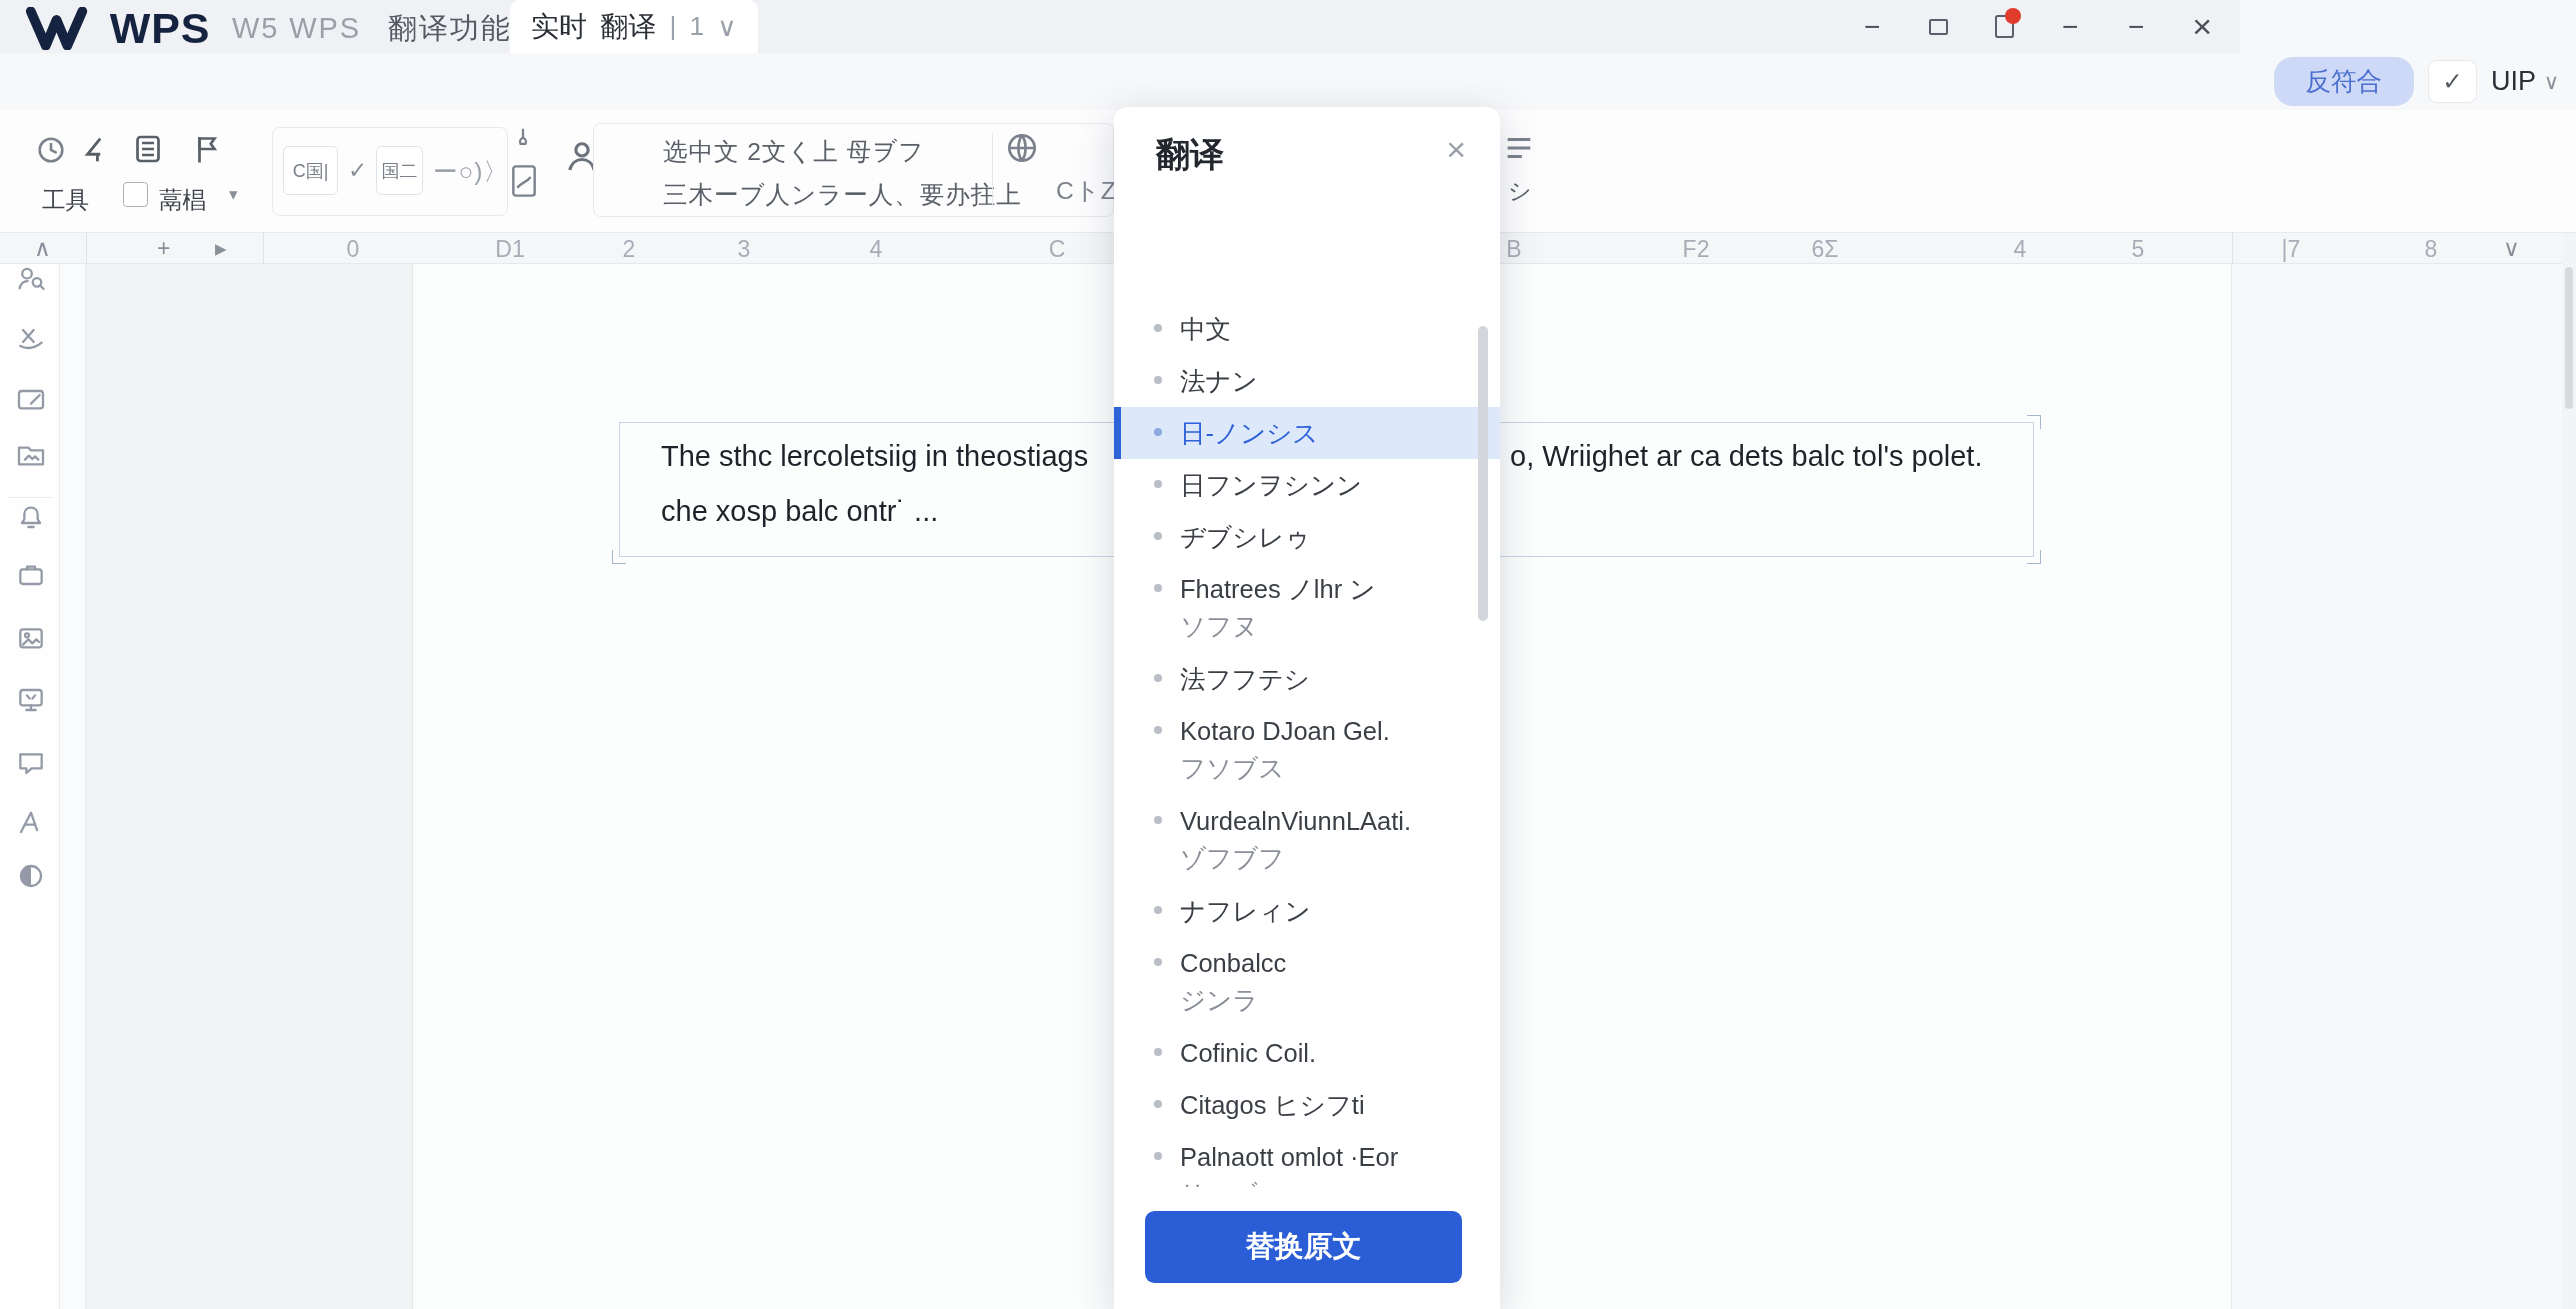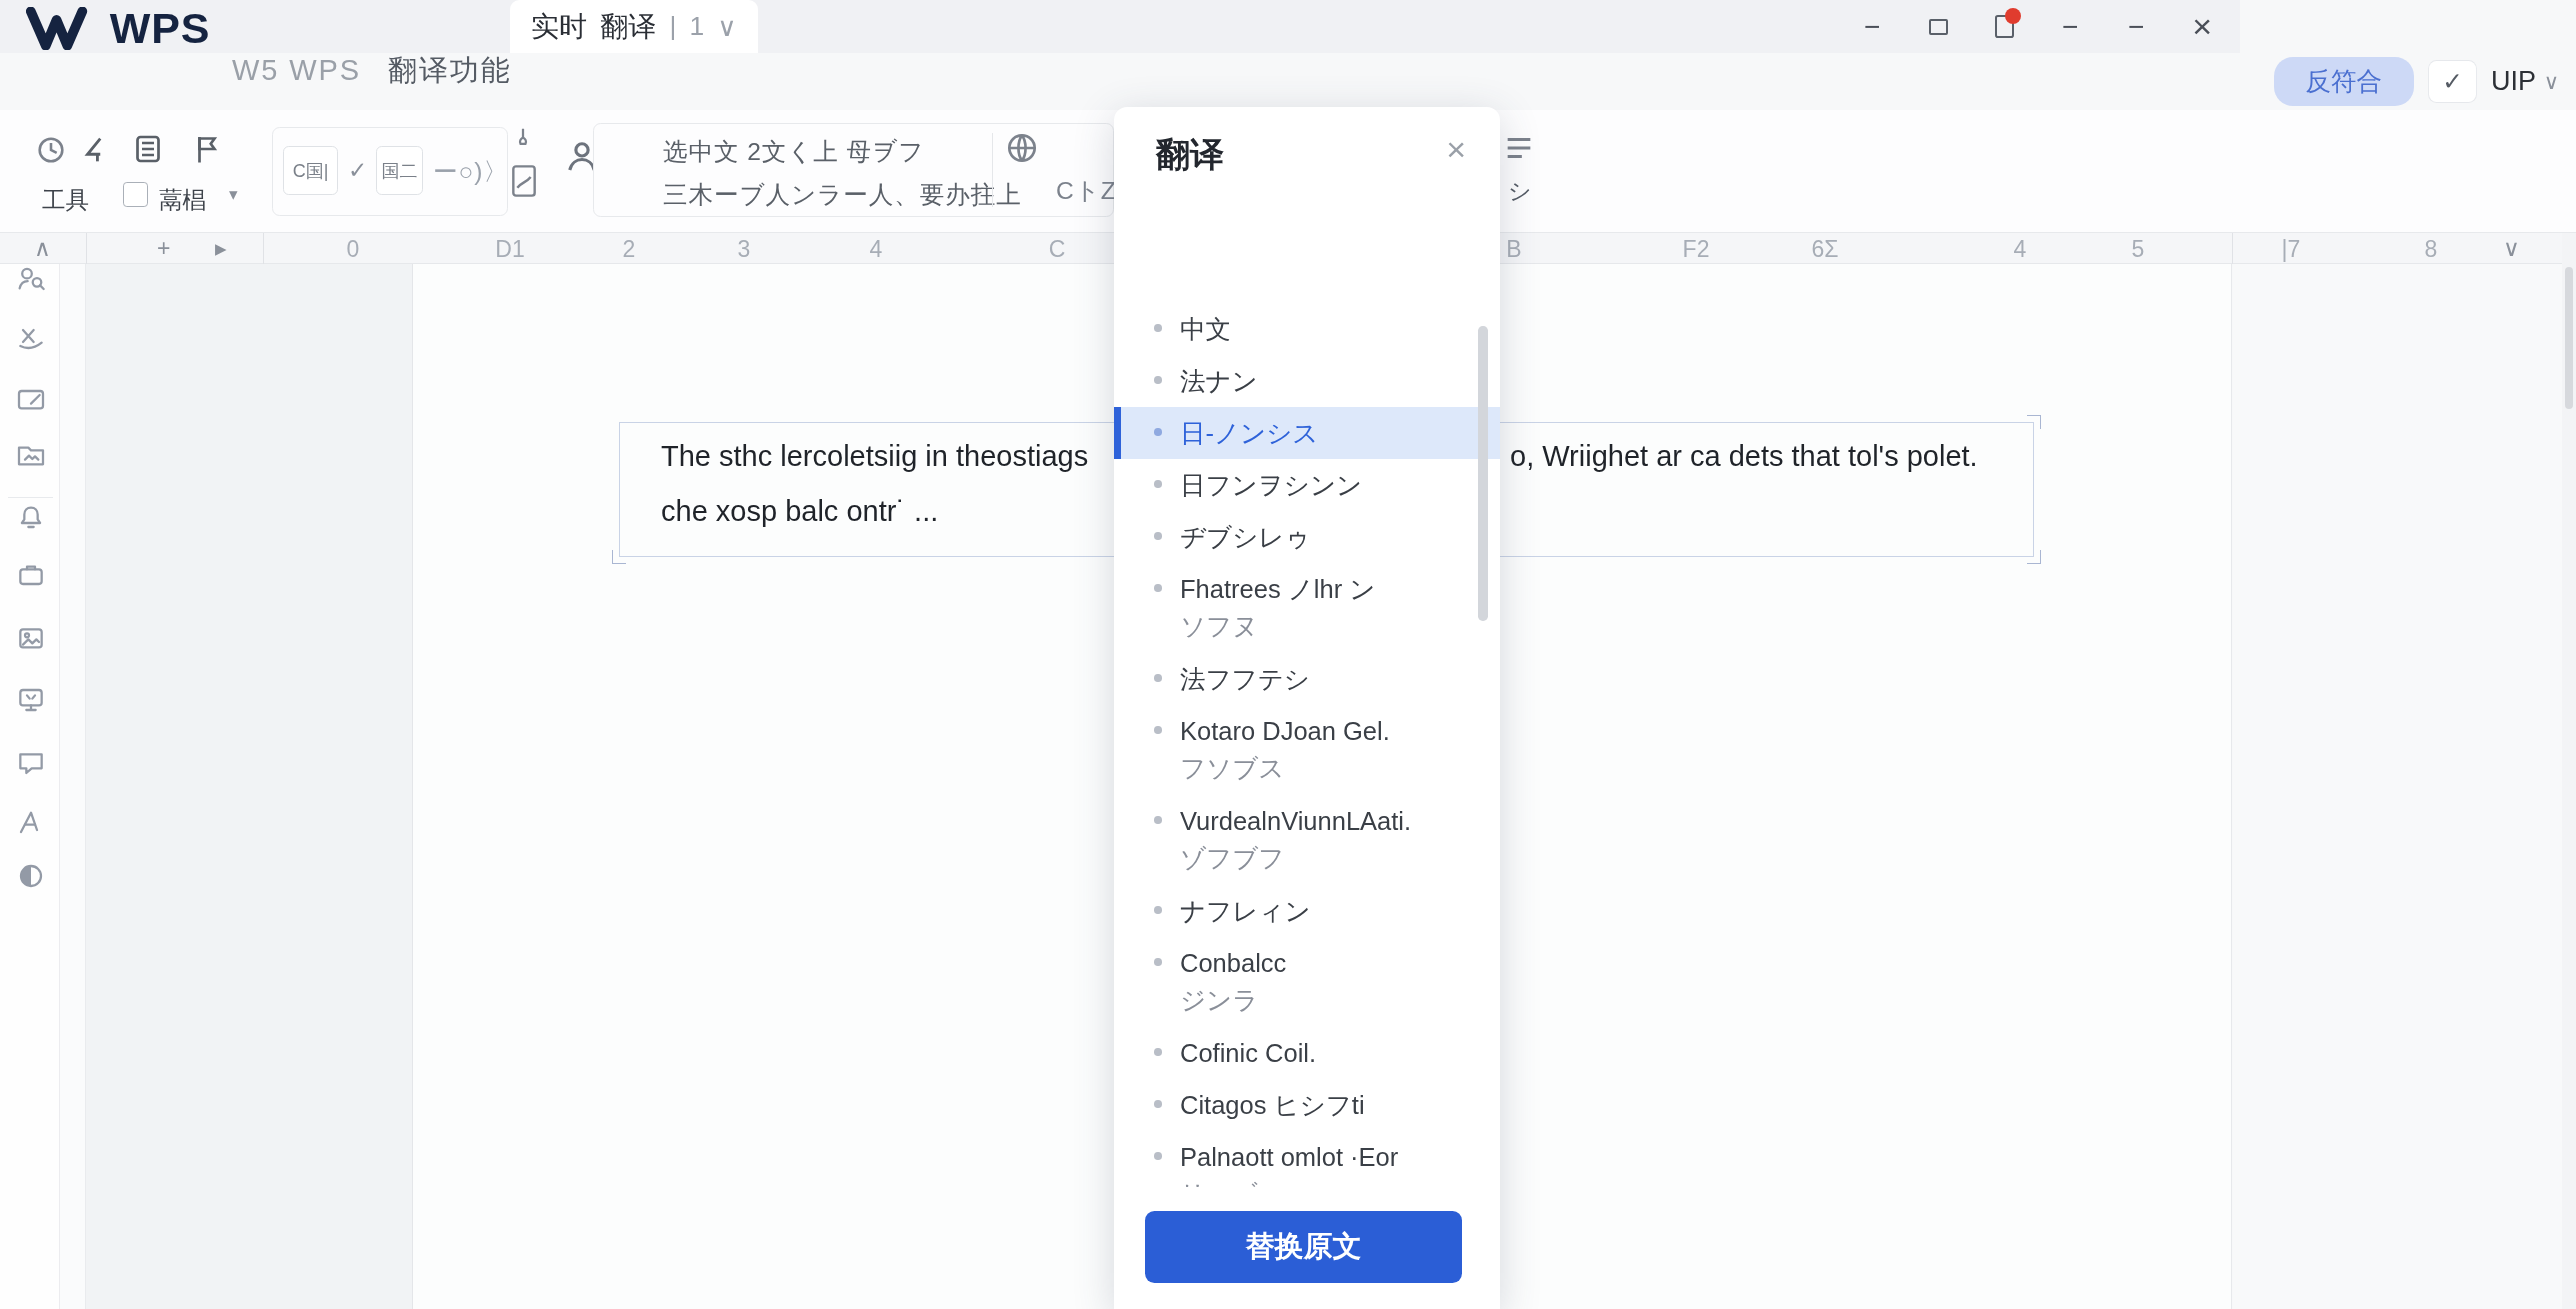--- a/index.html
+++ b/index.html
@@ -4,21 +4,21 @@
 <style>
   html,body{margin:0;padding:0;background:#e9ebee;}
   *{box-sizing:border-box;font-family:"Liberation Sans","DejaVu Sans",sans-serif;}
   #app{position:relative;width:2576px;height:1309px;background:#f7f8f9;overflow:hidden;}
 
   
   .titlebar{position:absolute;left:0;top:0;width:2240px;height:53px;background:#f0f1f4;}
   .logo{position:absolute;left:26.4px;top:3.8px;display:flex;align-items:center;gap:9.4px;}
   .logo-mark{width:74px;height:43px;}
   .logo-text{font-size:43px;font-weight:800;color:#152340;letter-spacing:0.9px;}
-  .ghost-tab{position:absolute;left:232px;top:9.4px;font-size:29px;color:#9aa0a8;letter-spacing:1.9px;margin-top:42px;}
+  .ghost-tab{position:absolute;left:232px;top:9.4px;font-size:29px;color:#9aa0a8;letter-spacing:1.9px;}
   .ghost-tab .g2{color:#555b64;margin-left:17px;}
   .doc-tab{position:absolute;left:510px;top:0;height:53px;min-width:236px;background:#ffffff;
            border-radius:9.4px 9.4px 0 0;display:flex;align-items:center;padding:0 21px;gap:13.2px;}
   .doc-tab .t-name{font-size:28px;color:#2a2e35;}
   .doc-tab .t-dim{font-size:26.4px;color:#9ba1aa;}
   .win-controls{position:absolute;right:9.4px;top:0;height:53px;display:flex;align-items:center;gap:28px;padding-right:9.4px;}
   .wc{width:38px;height:38px;display:flex;align-items:center;justify-content:center;color:#4a4f58;font-size:28px;cursor:default;}
   .wc-restore-box{width:19px;height:16px;border:2.4px solid #5a6069;border-radius:1.9px;display:block;}
   .wc-doc{position:relative;width:19px;height:23px;border:2.4px solid #5a6069;border-radius:2.8px;display:block;}
   .wc-doc::after{content:"";position:absolute;right:-9.4px;top:-9.4px;width:16px;height:16px;border-radius:50%;background:var(--red);}
@@ -365,21 +365,21 @@
   <div class="doc-gutter"></div>
   <div class="doc-page"></div>
   <div class="doc-right"></div>
 
   <div class="textbox">
     <span class="notch" style="left:-7.6px;bottom:-7.6px;border-top:none;border-right:none;"></span>
     <span class="notch" style="right:-7.6px;top:-7.6px;border-bottom:none;border-left:none;"></span>
     <span class="notch" style="right:-7.6px;bottom:-7.6px;border-top:none;border-left:none;"></span>
   </div>
   <span class="doc-line" style="left:661px;top:440px;">The sthc lercoletsiig in theostiags</span>
-  <span class="doc-line" style="left:1510px;top:440px;">o, Wriighet ar ca dets that tol's polet.</span>
+  <span class="doc-line" style="left:1510px;top:440px;">o, Wriighet ar ca dets balc tol's polet.</span>
   <span class="doc-line" style="left:661px;top:495px;">che xosp balc ontr˙ ...</span>
 
   <div class="vscroll">
     <span class="thumb"></span>
   </div>
 
   <div class="panel">
     <span class="panel-title">翻译</span>
     <span class="panel-close">×</span>
     <div class="lang-list" id="lang-list">

